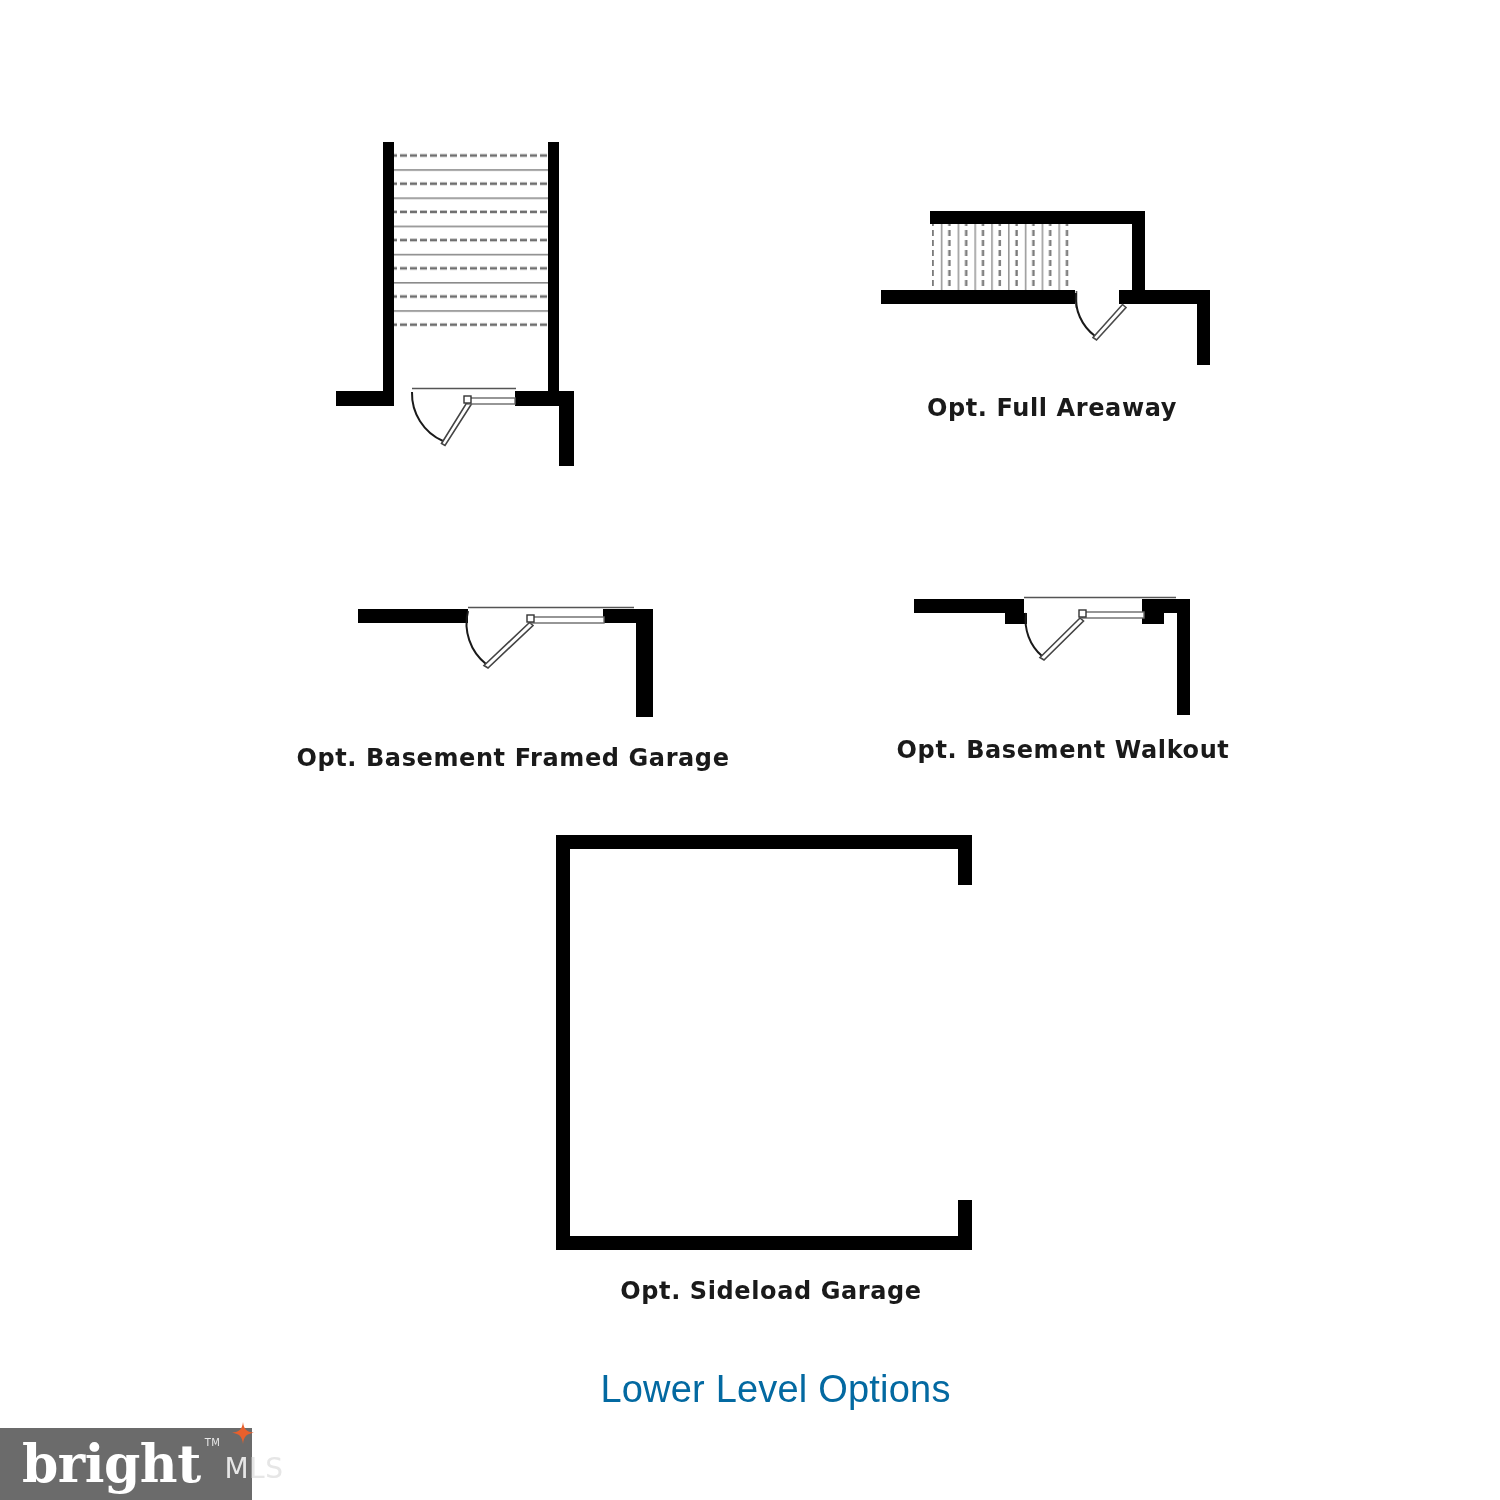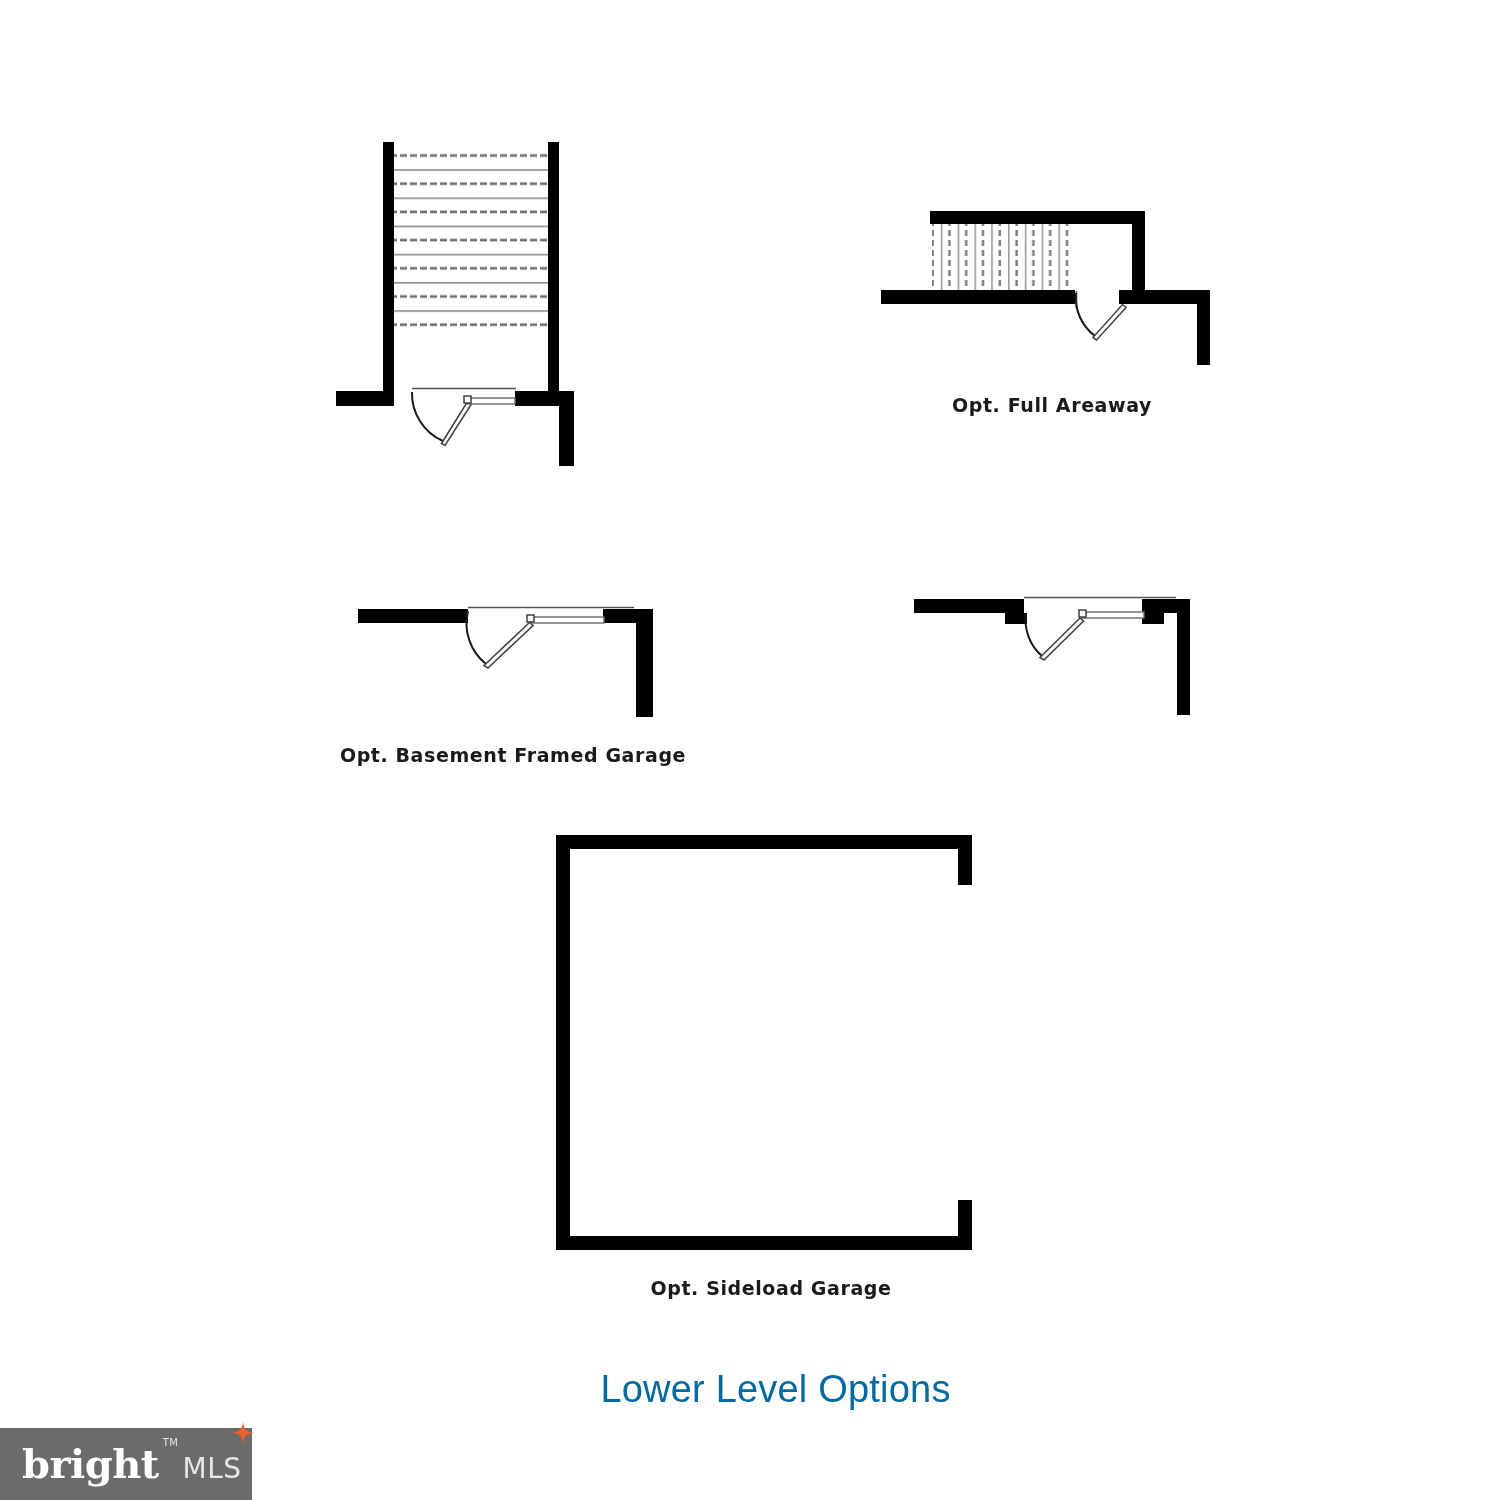--- a/index.html
+++ b/index.html
@@ -24,21 +24,21 @@
   .svg-layer {
     position: absolute;
     left: 0; top: 0;
     width: 1500px;
     height: 1500px;
   }
   .plan-label {
     position: absolute;
     color: #1a1a1a;
     font-family: "DejaVu Sans", "Liberation Sans", sans-serif;
-    font-size: 19px;
+    font-size: 24px;
     font-weight: 600;
     letter-spacing: 0.6px;
     white-space: nowrap;
     text-align: center;
   }
   .sheet-title {
     position: absolute;
     color: #0369a1;
     font-family: "Liberation Sans", "DejaVu Sans", sans-serif;
     font-size: 38px;
@@ -57,21 +57,21 @@
     height: 72px;
     background: #6b6b6b;
     display: flex;
     align-items: center;
     justify-content: flex-start;
     padding-left: 22px;
     box-sizing: border-box;
   }
   .wm-bright {
     font-family: "DejaVu Serif", "Liberation Serif", serif;
-    font-size: 40px;
+    font-size: 52px;
     font-weight: 700;
     color: #ffffff;
     line-height: 1;
     letter-spacing: -0.5px;
     position: relative;
   }
   .wm-star {
     position: absolute;
     right: -2px;
     top: -6px;
@@ -219,20 +219,21 @@
       <rect x="958" y="1200" width="14" height="50" fill="#000000"></rect>
     </g>
 
   </svg>
 
 
   <div class="plan-label" style="left:802px; top:394px; width:500px;">Opt. Full Areaway</div>
 
   <div class="plan-label" style="left:263px; top:744px; width:500px;">Opt. Basement Framed Garage</div>
 
+  <div class="plan-label" style="left:813px; top:736px; width:500px;">Opt. Basement Walkout</div>
 
   <div class="plan-label" style="left:521px; top:1277px; width:500px;">Opt. Sideload Garage</div>
 
   <div class="sheet-title" style="left:488px; top:1368px; width:575px;">Lower Level Options</div>
 
   <div id="watermark">
     <span class="wm-bright">bright</span>
     <svg class="wm-star" viewBox="0 0 24 24" xmlns="http://www.w3.org/2000/svg">
       <path d="M12 0 C13 8 15.5 10.5 24 11.8 C15.5 13.2 13 15.8 12 24 C11 15.8 8.5 13.2 0 11.8 C8.5 10.5 11 8 12 0 Z" fill="#e8602c"></path>
     </svg>

